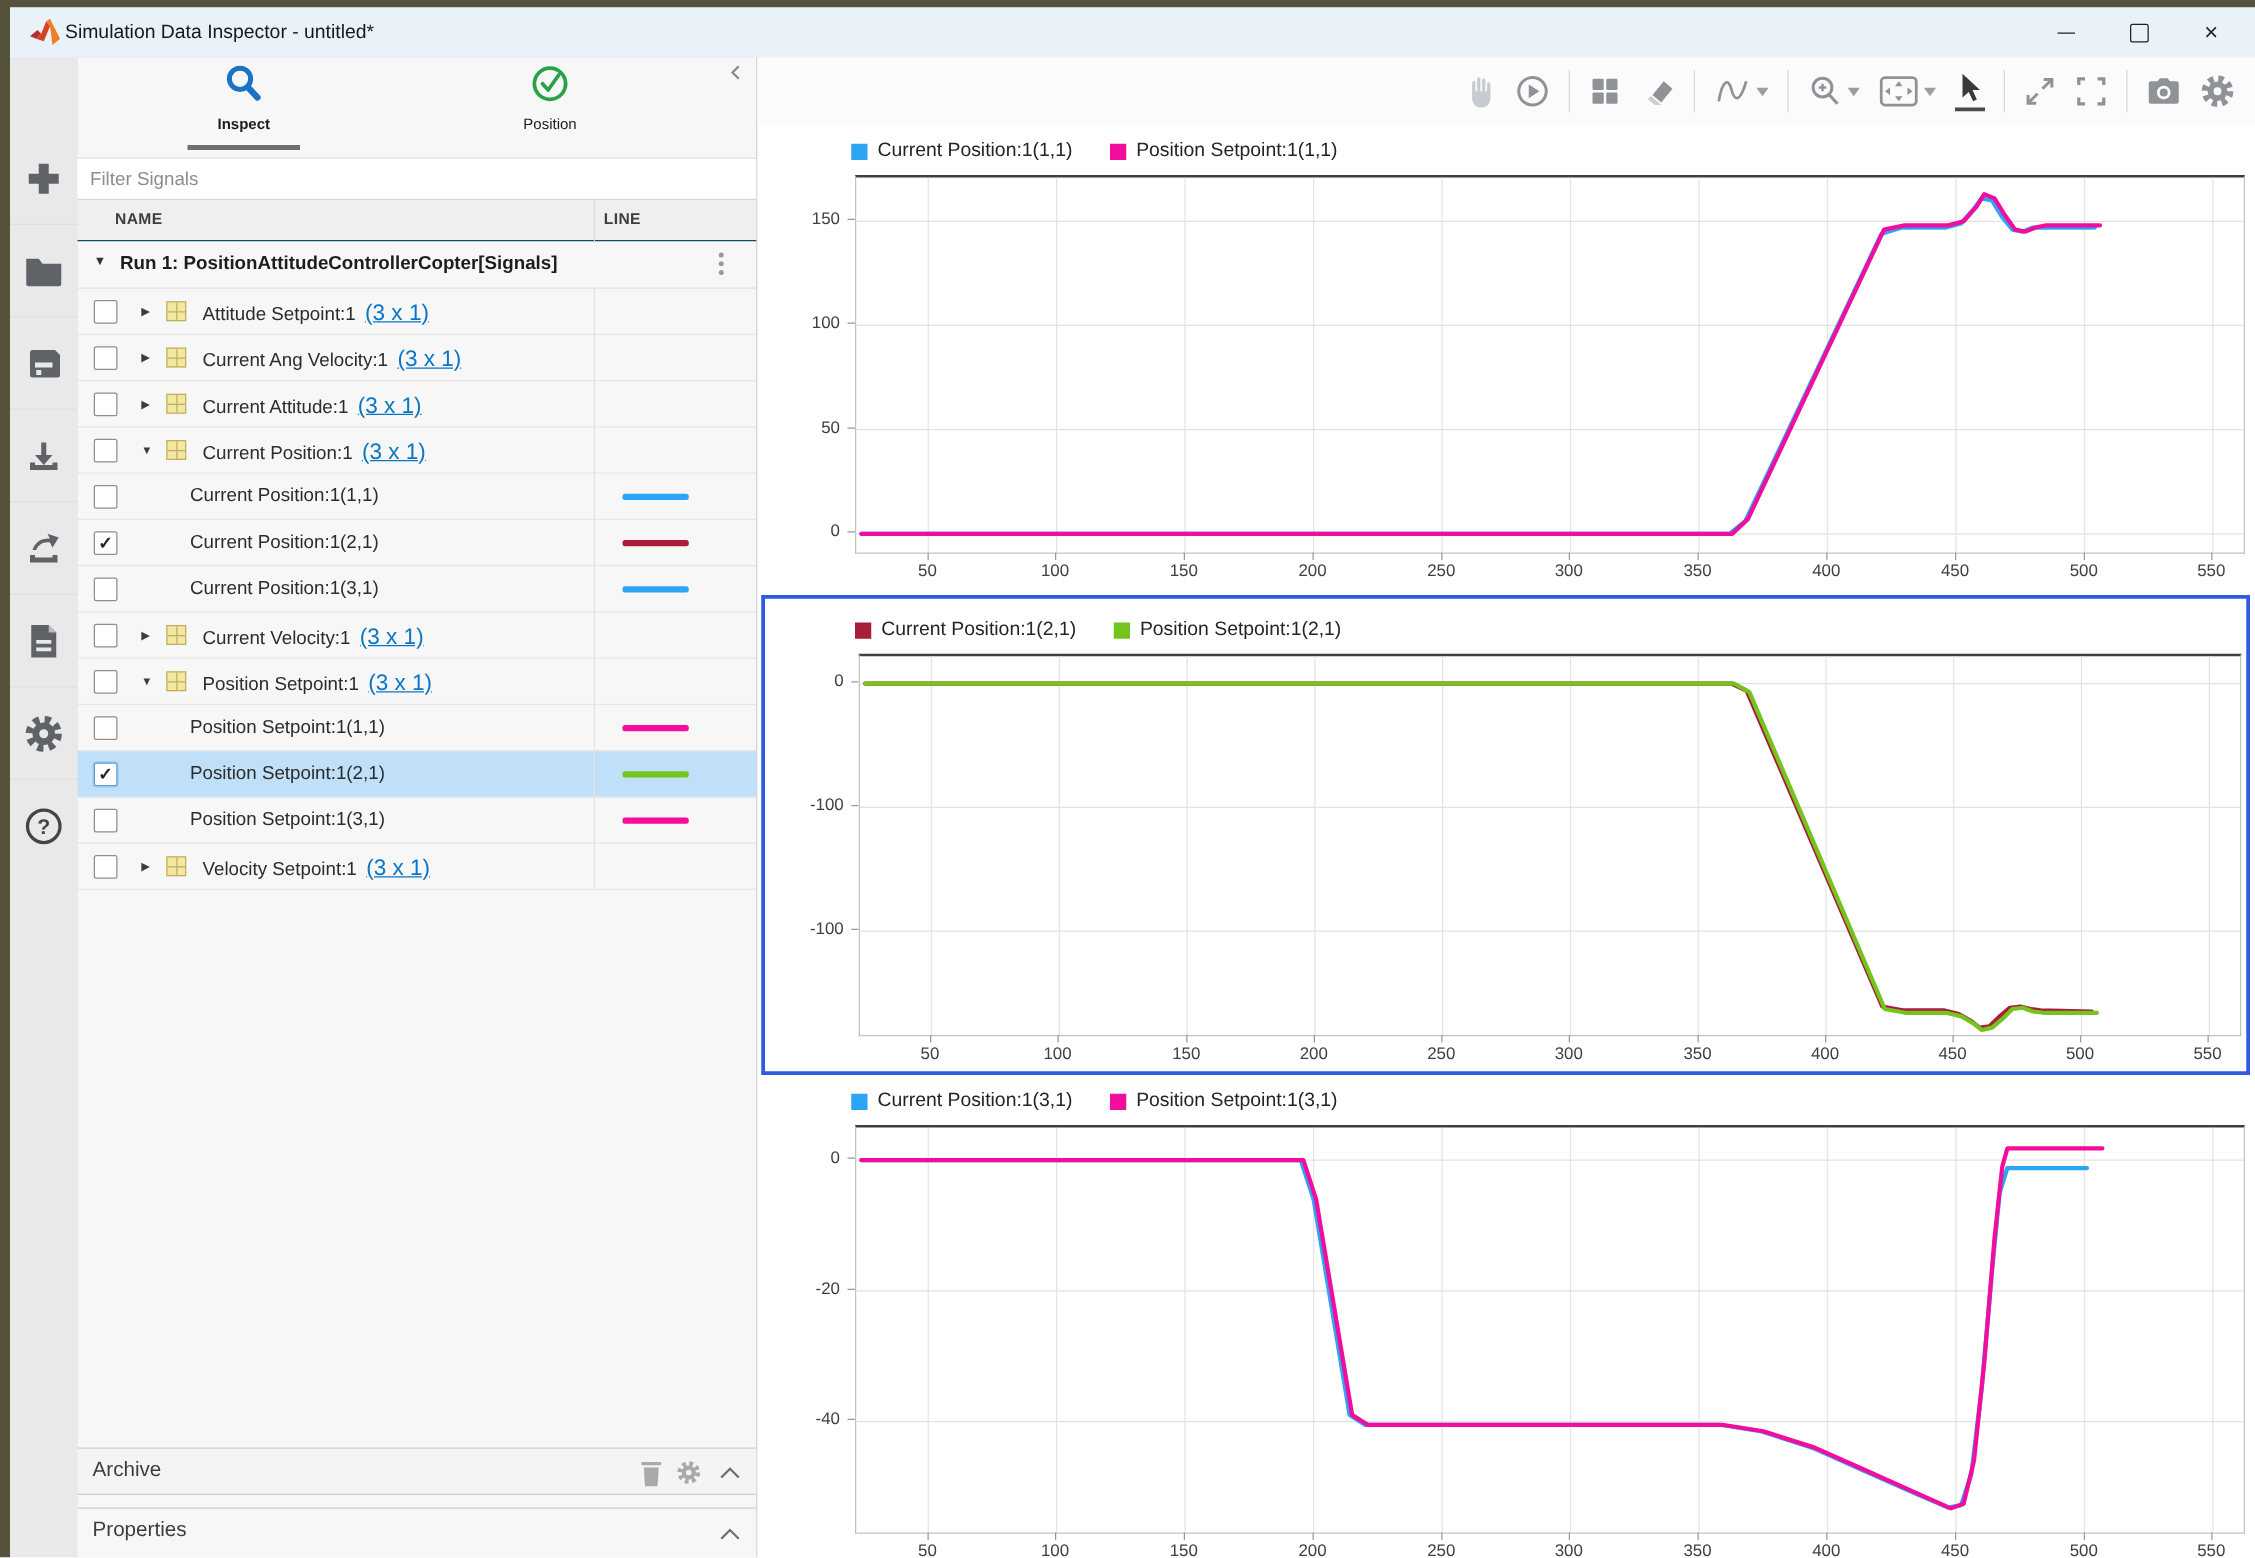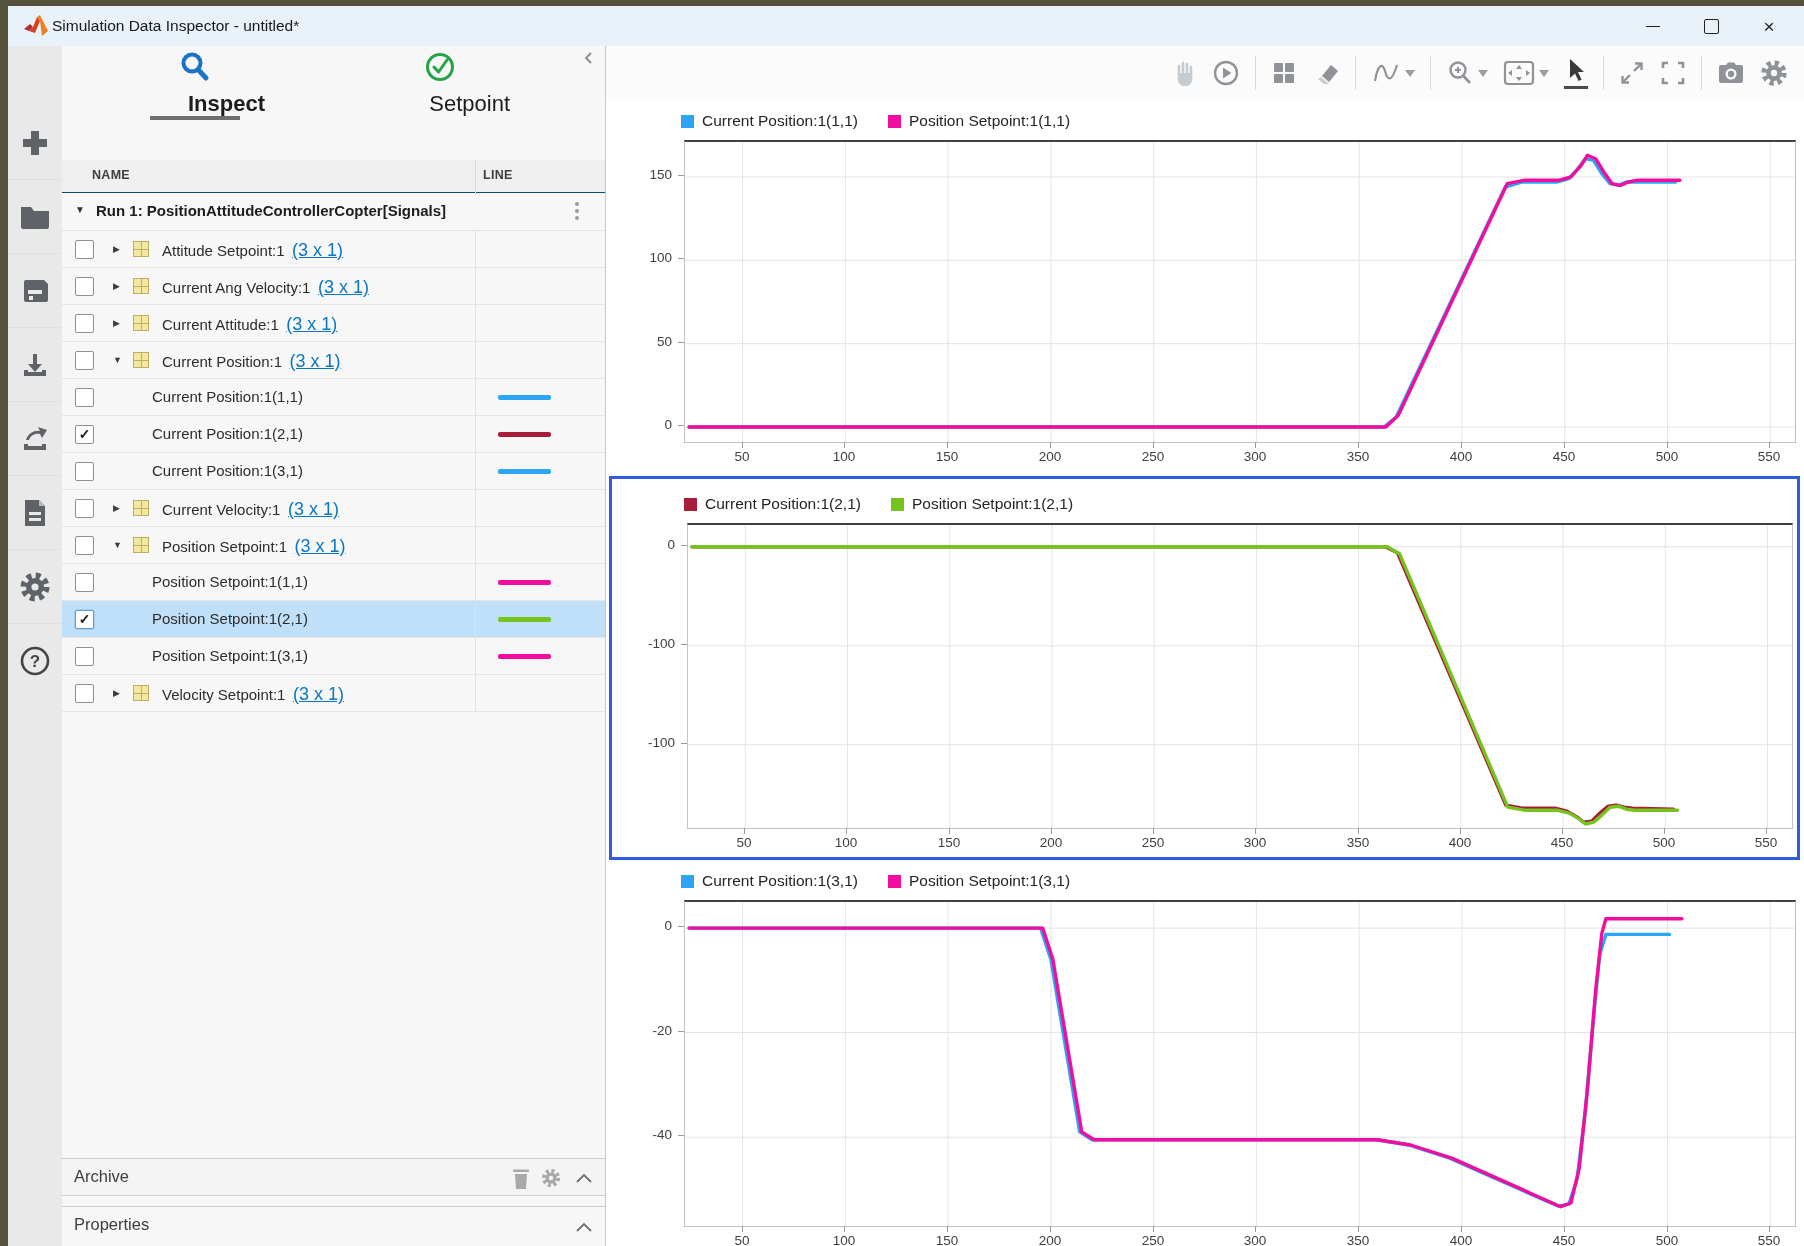--- a/index.html
+++ b/index.html
@@ -23,21 +23,21 @@
   .rail-cell{width:54px;height:73px;display:flex;align-items:center;justify-content:center;border-bottom:1px solid #e0e0e0;}
   .rail-cell:first-child{margin-top:60px;}
   .rail-cell.noline{border-bottom:none;}
   .rail svg{display:block;}
   
   .sidebar{position:absolute;left:62px;top:46px;width:543px;height:1200px;background:#f7f7f7;border-right:1px solid #c9c9c9;}
   .tabs{position:relative;height:80px;}
   .tab{position:absolute;top:4px;width:140px;text-align:center;}
   .tab-inspect{left:63px;}
   .tab-compare{left:308px;}
-  .tab-label{display:block;margin-top:3px;font-size:22px;color:#1c1c1c;text-align:right;}
+  .tab-label{display:block;margin-top:3px;font-size:12px;color:#1c1c1c;}
   .tab-inspect .tab-label{font-weight:bold;}
   .tab-underline{position:absolute;left:88px;top:70px;width:90px;height:4px;background:#6f6f6f;}
   .panel-collapse{position:absolute;right:8px;top:4px;}
   .filterbox{position:absolute;left:0;top:80px;width:543px;height:34px;background:#fff;border-top:1px solid #dedede;border-bottom:1px solid #d7d7d7;box-sizing:border-box;}
   .filterbox input{width:100%;height:100%;border:none;outline:none;background:transparent;font-size:15px;padding:0 10px;box-sizing:border-box;font-family:"Liberation Sans",sans-serif;color:#333;}
   .filterbox input::placeholder{color:#8d8d8d;}
   .theader{position:absolute;left:0;top:114px;width:543px;height:33px;background:#efefef;border-bottom:1px solid #0c4a6e;box-sizing:border-box;}
   .theader .hname{position:absolute;left:30px;top:8px;font-size:12.5px;font-weight:bold;color:#3e3e3e;letter-spacing:.3px;}
   .theader .hline{position:absolute;left:421px;top:8px;font-size:12.5px;font-weight:bold;color:#3e3e3e;letter-spacing:.3px;}
   .theader .hdiv{position:absolute;left:413px;top:0;width:1px;height:33px;background:#d8d8d8;}
@@ -177,26 +177,29 @@
           <circle cx="14" cy="13" r="8.5" fill="none" stroke="#1a73c8" stroke-width="4"></circle>
           <line x1="20.5" y1="20" x2="28" y2="28" stroke="#1a73c8" stroke-width="5" stroke-linecap="round"></line>
         </svg>
       <span class="tab-label">Inspect</span>
     </div>
     <div class="tab tab-compare">
       <svg width="34" height="34" viewBox="0 0 34 34">
           <circle cx="17" cy="17" r="12.5" fill="none" stroke="#27a347" stroke-width="3"></circle>
           <path d="M11 17l4.5 5L24 10" fill="none" stroke="#27a347" stroke-width="3" stroke-linecap="round" stroke-linejoin="round"></path>
         </svg>
-      <span class="tab-label">Setpoint</span>
+      <span class="tab-label">Position</span>
     </div>
     <div class="tab-underline"></div>
     <svg class="panel-collapse" width="16" height="16" viewBox="0 0 16 16">
         <polyline points="10,3 5,8 10,13" fill="none" stroke="#8a8a8a" stroke-width="1.8"></polyline>
       </svg>
+  </div>
+  <div class="filterbox">
+    <input type="text" placeholder="Filter Signals" style="">
   </div>
   <div class="theader">
     <span class="hname">NAME</span>
     <span class="hdiv"></span>
     <span class="hline">LINE</span>
   </div>
   <div class="runrow">
     <span class="tri">▼</span>
     <span class="rtitle">Run 1: PositionAttitudeControllerCopter[Signals]</span>
     <span class="kebab">

